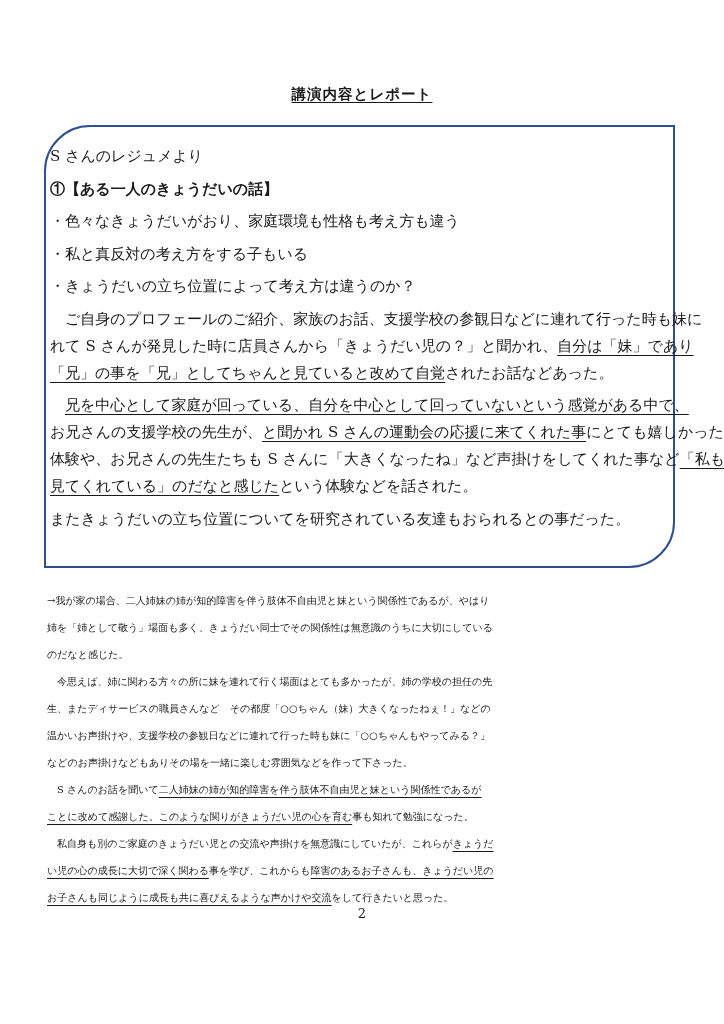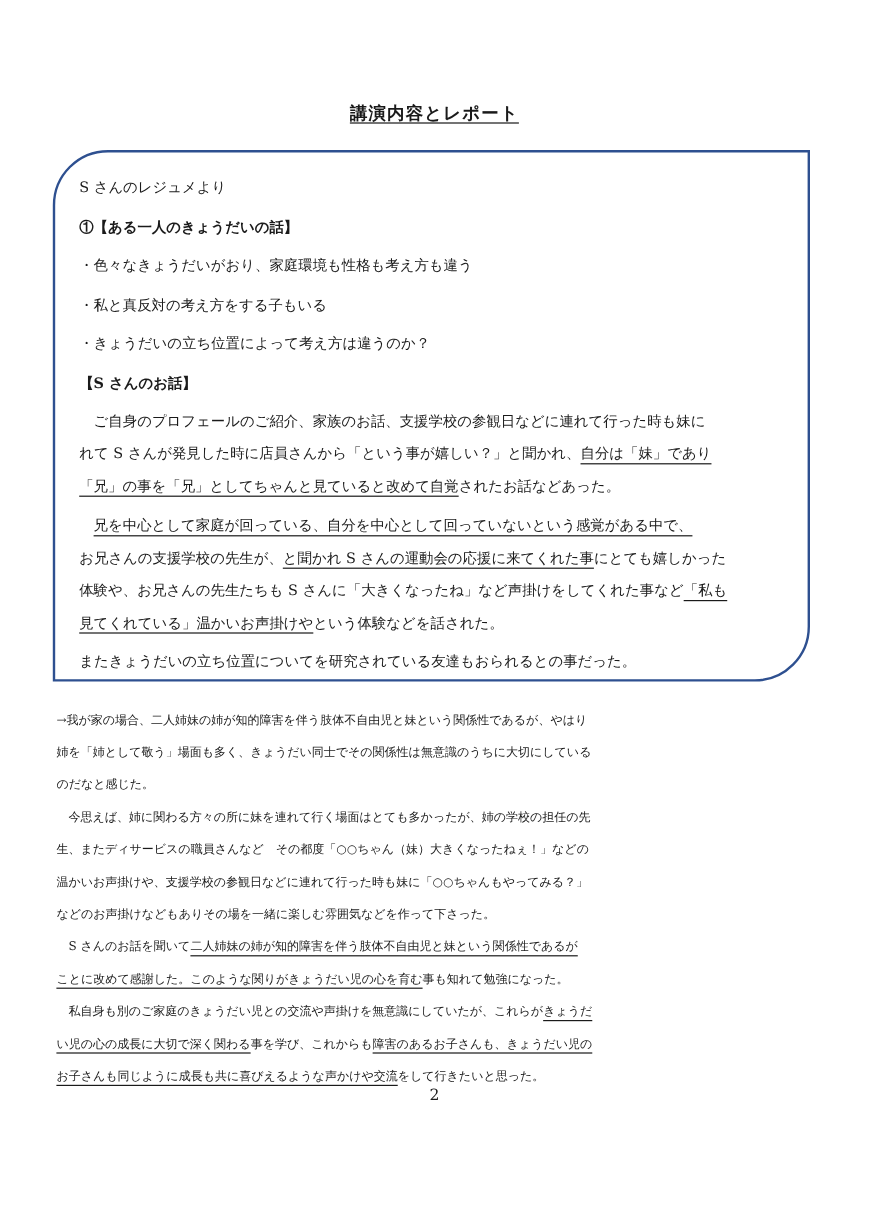--- a/index.html
+++ b/index.html
@@ -38,22 +38,22 @@
   }
   .callout-box {
     position: absolute;
     left: 44px;
     top: 125px;
     width: 631px;
     height: 443px;
     box-sizing: border-box;
     border: 2.5px solid #2e5090;
     border-radius: 46px 0 46px 0;
-    padding: 16px 9px 0 20px;
-    font-size: 12px;
+    padding: 16px 9px 0 4px;
+    font-size: 15px;
   }
   .callout-box .para { margin: 0 0 5.5px 0; }
   .callout-box .para:last-child { margin-bottom: 0; }
   .body-text {
     position: absolute;
     left: 47px;
     top: 587px;
     width: 634px;
     font-size: 10px;
   }
@@ -99,32 +99,29 @@
       <div class="para">
         <div class="line"><span>・色々なきょうだいがおり、家庭環境も性格も考え方も違う</span></div>
       </div>
       <div class="para">
         <div class="line"><span>・私と真反対の考え方をする子もいる</span></div>
       </div>
       <div class="para">
         <div class="line"><span>・きょうだいの立ち位置によって考え方は違うのか？</span></div>
       </div>
       <div class="para">
-        <div class="line"><span class="b">【S さんのお話】</span></div>
-      </div>
-      <div class="para">
         <div class="line"><span>　ご自身のプロフェールのご紹介、家族のお話、支援学校の参観日などに連れて行った時も妹に</span></div>
-        <div class="line"><span>れて S さんが発見した時に店員さんから「という事が嬉しい？」と聞かれ、</span><span class="u">自分は「妹」であり</span></div>
+        <div class="line"><span>れて S さんが発見した時に店員さんから「きょうだい児の？」と聞かれ、</span><span class="u">自分は「妹」であり</span></div>
         <div class="line"><span class="u">「兄」の事を「兄」としてちゃんと見ていると改めて自覚</span><span>されたお話などあった。</span></div>
       </div>
       <div class="para">
         <div class="line"><span>　</span><span class="u">兄を中心として家庭が回っている、自分を中心として回っていないという感覚がある中で、</span></div>
         <div class="line"><span>お兄さんの支援学校の先生が、</span><span class="u">と聞かれ S さんの運動会の応援に来てくれた事</span><span>にとても嬉しかった</span></div>
         <div class="line"><span>体験や、お兄さんの先生たちも S さんに「大きくなったね」など声掛けをしてくれた事など</span><span class="u">「私も</span></div>
-        <div class="line"><span class="u">見てくれている」温かいお声掛けや</span><span>という体験などを話された。</span></div>
+        <div class="line"><span class="u">見てくれている」のだなと感じた</span><span>という体験などを話された。</span></div>
       </div>
       <div class="para">
         <div class="line"><span>またきょうだいの立ち位置についてを研究されている友達もおられるとの事だった。</span></div>
       </div>
     </div>
 
   <div class="body-text">
       <div class="para">
         <div class="line"><span>→我が家の場合、二人姉妹の姉が知的障害を伴う肢体不自由児と妹という関係性であるが、やはり</span></div>
         <div class="line"><span>姉を「姉として敬う」場面も多く、きょうだい同士でその関係性は無意識のうちに大切にしている</span></div>

